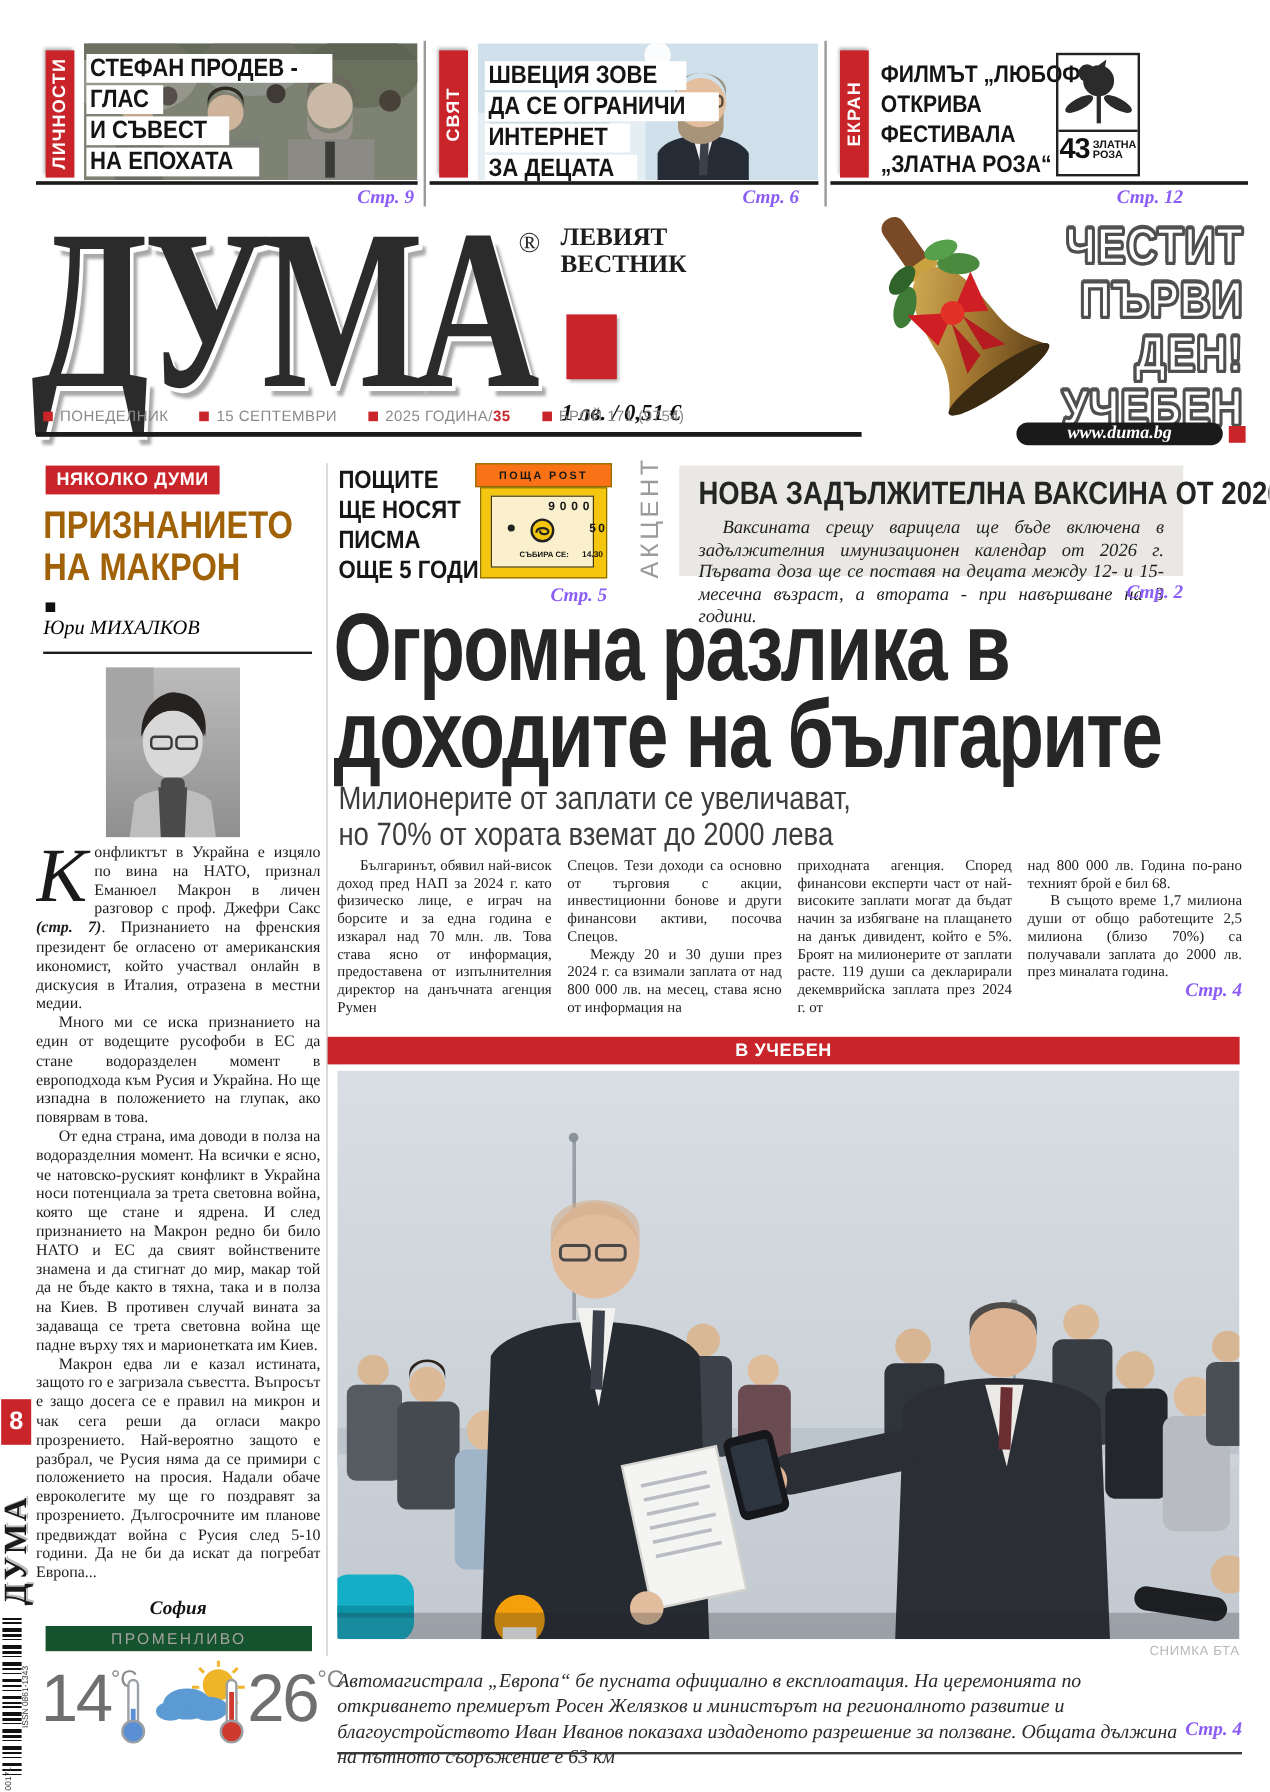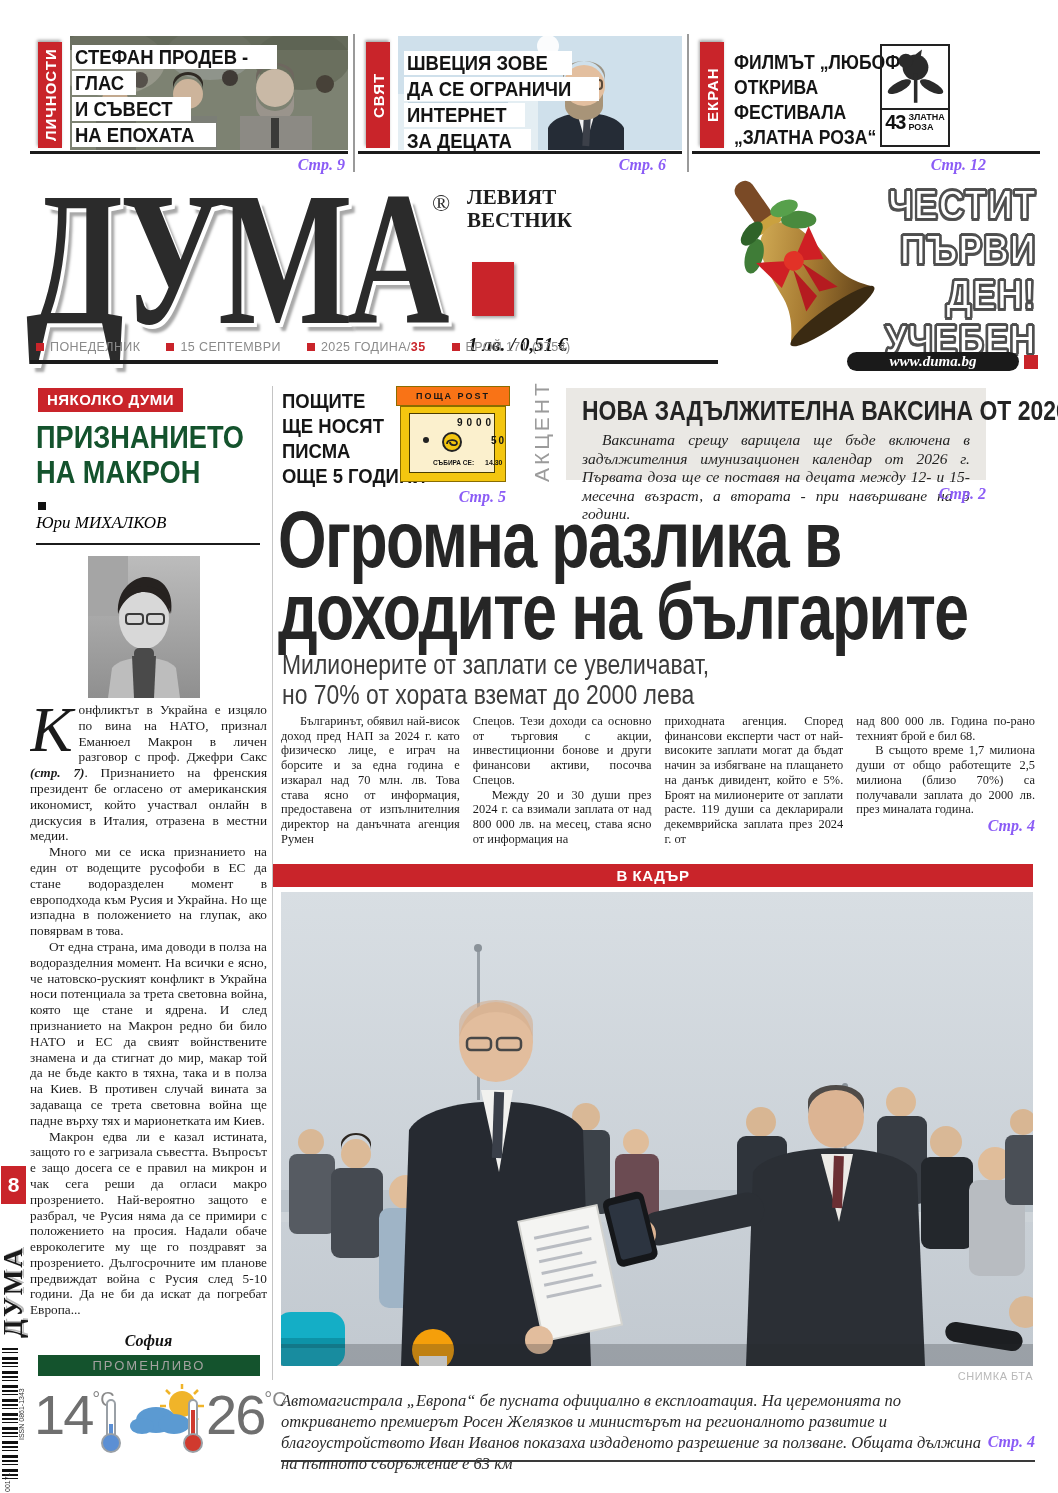--- a/index.html
+++ b/index.html
@@ -122,21 +122,21 @@
   <div class="abs" style="left:880px;top:44px;width:70px;height:103px;border:2.5px solid #222;box-sizing:border-box;">
     <svg width="65" height="58" viewBox="0 0 40 36" style="display:block;margin:2px auto 0;">
       <circle cx="20" cy="12" r="8" fill="#2b2b2b"></circle>
       <circle cx="14" cy="8" r="4.5" fill="#2b2b2b"></circle>
       <polygon points="20,4 24,1 23,7" fill="#2b2b2b"></polygon>
       <ellipse cx="10" cy="24" rx="8" ry="3" fill="#2b2b2b" transform="rotate(-28 10 24)"></ellipse>
       <ellipse cx="30" cy="24" rx="8" ry="3" fill="#2b2b2b" transform="rotate(28 30 24)"></ellipse>
       <rect x="19" y="16" width="2.2" height="18" fill="#2b2b2b"></rect>
     </svg>
     <div style="display:flex;align-items:center;justify-content:center;border-top:2px solid #222;margin-top:2px;padding-top:1px;">
-      <span style="font-weight:bold;font-size:20px;letter-spacing:-1px;">43</span>
+      <span style="font-weight:bold;font-size:24px;letter-spacing:-1px;">43</span>
       <span style="font-size:9px;font-weight:bold;line-height:9.5px;margin-left:3px;text-align:left;">
         <span>ЗЛАТНА</span><br>
         <span>РОЗА</span>
       </span>
     </div>
   </div>
   <div class="abs rule" style="left:692px;top:151px;width:348px;height:2.5px;"></div>
   <div class="abs pageref" style="left:692px;top:156px;width:294px;text-align:right;">Стр. 12</div>
 
   <div class="abs serif" style="left:26px;top:164px;font-weight:bold;font-size:190px;line-height:190px;letter-spacing:-8px;color:#2b2b2b;">
@@ -202,21 +202,21 @@
       <div><span class="cond sx85" style="transform-origin:100% 50%;">ДЕН!</span></div>
       <div><span class="cond sx85" style="transform-origin:100% 50%;">УЧЕБЕН</span></div>
     </div>
     <div class="abs" style="left:135px;top:188px;width:172px;height:19px;background:#1a1a1a;border-radius:10px;display:flex;align-items:center;justify-content:center;">
       <span class="serif" style="color:#fff;font-weight:bold;font-style:italic;font-size:15px;">www.duma.bg</span>
     </div>
     <div class="abs" style="left:312px;top:191px;width:14px;height:14px;background:#c9242a;"></div>
   </div>
 
   <div class="abs" style="left:38px;top:388px;background:#c9242a;color:#fff;font-weight:bold;font-size:15px;letter-spacing:.5px;padding:3px 9px 4px;">НЯКОЛКО ДУМИ</div>
-  <div class="abs" style="left:36px;top:420px;font-weight:bold;font-size:32px;line-height:35px;color:#14532d;">
+  <div class="abs" style="left:36px;top:420px;font-weight:bold;font-size:32px;line-height:35px;color:#a16207;">
     <div><span class="cond sx85">ПРИЗНАНИЕТО</span></div>
     <div><span class="cond sx85">НА МАКРОН</span></div>
   </div>
   <div class="abs" style="left:38px;top:502px;width:8px;height:8px;background:#111;"></div>
   <div class="abs serif" style="left:36px;top:513px;font-style:italic;font-size:17px;color:#000000;">Юри МИХАЛКОВ</div>
   <div class="abs rule" style="left:36px;top:543px;width:224px;height:1.5px;"></div>
 
   <div class="abs" style="left:88px;top:556px;width:112px;height:142px;overflow:hidden;">
     <svg width="112" height="142" viewBox="0 0 112 142">
       <defs>
@@ -332,21 +332,21 @@
       <p class="noindent">приходната агенция. Според финансови експерти част от най-високите заплати могат да бъдат начин за избягване на плащането на данък дивидент, който е 5%. Броят на милионерите от заплати расте. 119 души са декларирали декемврийска заплата през 2024 г. от</p>
     </div>
     <div class="bodytext" style="flex:1;font-size:12.4px;line-height:14.7px;position:relative;">
       <p class="noindent">над 800 000 лв. Година по-рано техният брой е бил 68.</p>
       <p>В същото време 1,7 милиона души от общо работещите 2,5 милиона (близо 70%) са получавали заплата до 2000 лв. през миналата година.</p>
       <div class="pageref" style="text-align:right;margin-top:2px;">Стр. 4</div>
     </div>
   </div>
 
   <div class="abs" style="left:273px;top:864px;width:760px;height:23px;background:#c9242a;display:flex;align-items:center;justify-content:center;">
-    <span style="color:#fff;font-weight:bold;font-size:15px;letter-spacing:.5px;">В КАДЪР</span>
+    <span style="color:#fff;font-weight:bold;font-size:15px;letter-spacing:.5px;">В УЧЕБЕН</span>
   </div>
 
   <div class="abs" style="left:281px;top:892px;width:752px;height:474px;overflow:hidden;">
     <svg width="752" height="474" viewBox="0 0 752 474">
       <defs>
         <linearGradient id="sky" x1="0" y1="0" x2="0" y2="1">
           <stop offset="0" stop-color="#d8dee3"></stop>
             <stop offset="1" stop-color="#c2c9d0"></stop>
         </linearGradient>
       </defs>

